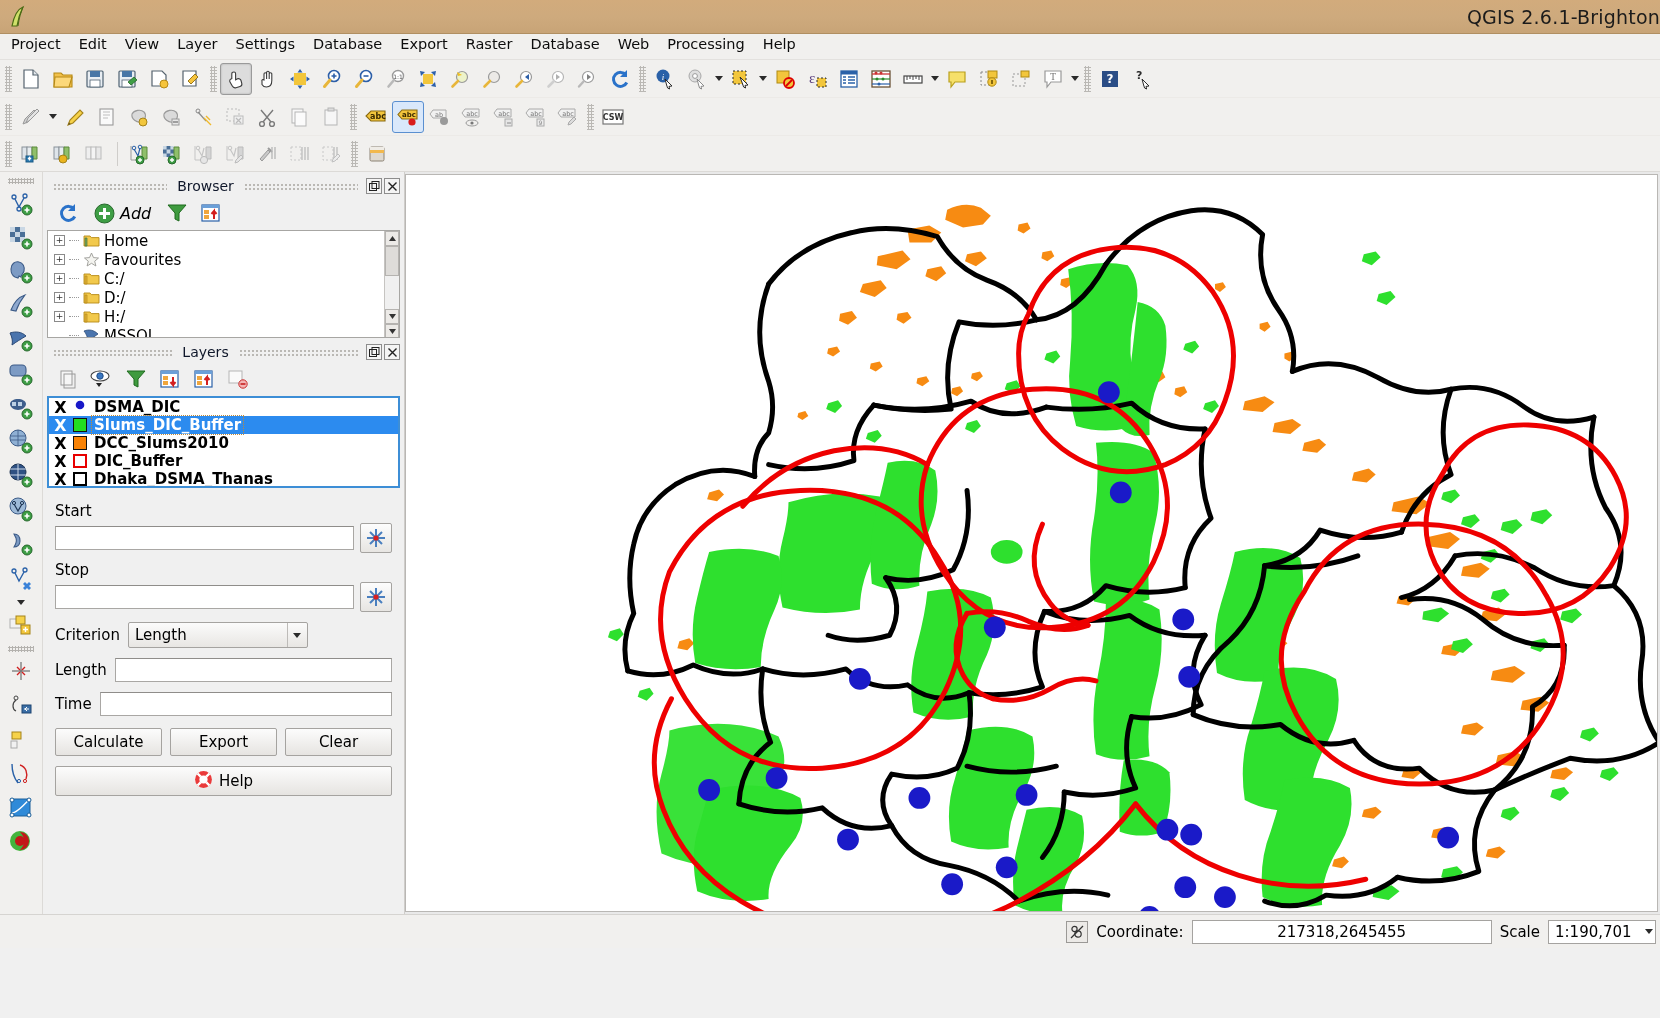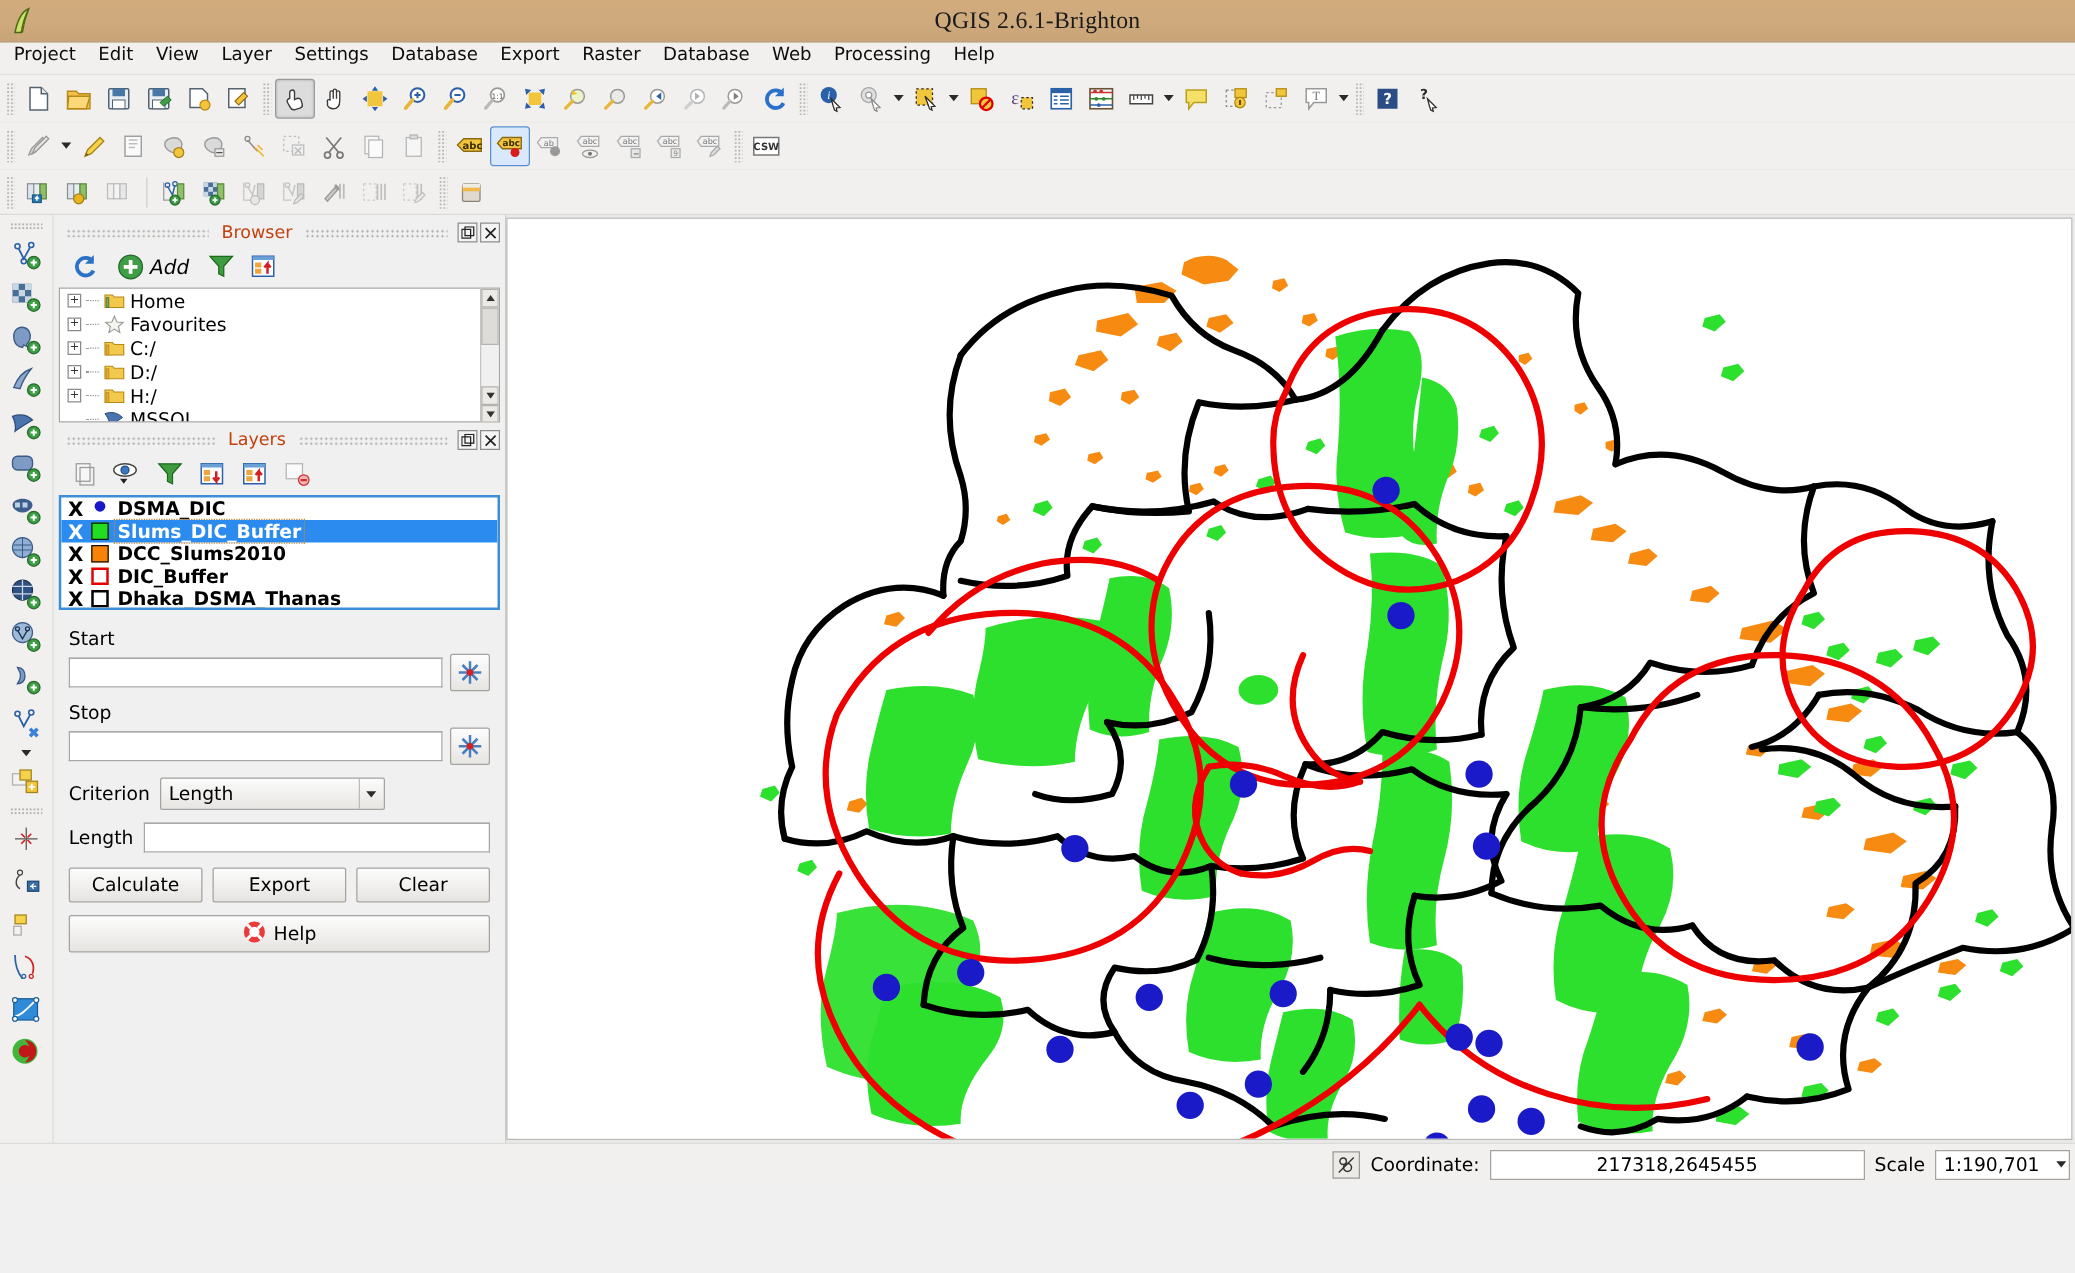--- a/index.html
+++ b/index.html
@@ -11,21 +11,21 @@
     color:#000;
     -webkit-font-smoothing: antialiased;
   }
 
   
   #titlebar {
     height: 34px;
     background: linear-gradient(to bottom,#d2ab7c 0%, #ceaa7d 50%, #c8a477 100%);
     border-bottom:1px solid #b08f62;
     position:relative;
-    display:flex; align-items:center; justify-content:center;font-family:Liberation Serif, serif;
+    display:flex; align-items:center; justify-content:flex-end;
   }
   #titlebar .title {
     font-size:19px; color:#1b1b1b; letter-spacing:.2px;
   }
   #titlebar .applogo {
     position:absolute; left:6px; top:4px; width:26px; height:26px;
   }
 
   
   #menubar {
@@ -76,21 +76,21 @@
   .lgrip { width:26px;height:6px;flex:none;margin:3px 0;
     background-image: radial-gradient(circle, #b4b2ae 1px, transparent 1.1px);
     background-size:3px 3px;}
 
   
   #panels { width:362px; background:#f0f0f0; display:flex; flex-direction:column;
             border-right:1px solid #cfcdca; padding:0 4px 4px 4px; }
 
   .panel-title {
     height:20px; display:flex; align-items:center; justify-content:center;
-    position:relative; font-size:14px; color:#c2410c; margin-top:4px;
+    position:relative; font-size:14px; color:#0f172a; margin-top:4px;
   }
   .panel-title .dots { flex:1; height:7px; margin:0 6px;
     background-image: radial-gradient(circle, #bab8b4 1px, transparent 1.1px);
     background-size:4px 4px; }
   .panel-title .ttl { padding:0 4px; white-space:nowrap; }
   .panel-btns { display:flex; gap:2px; align-items:center; margin-left:2px;}
   .pbtn { width:16px;height:16px; border:1px solid #8d8d8d; background:#f4f4f4; display:flex;align-items:center;justify-content:center;}
 
   .panel-toolbar { height:34px; display:flex; align-items:center; gap:4px; padding:0 6px; }
   .ptb { width:30px;height:28px; display:flex;align-items:center;justify-content:center;border:1px solid transparent;border-radius:3px;}
@@ -1086,20 +1086,24 @@
               <i></i>
             </span>
         </span>
       </div>
 
       <div class="frow">
         <span class="flab">Length</span>
         <input class="textinput" type="text" value="" style="">
       </div>
 
+      <div class="frow">
+        <span class="flab">Time</span>
+        <input class="textinput" type="text" value="" style="">
+      </div>
 
       <div class="btnrow">
         <div class="pbutton">Calculate</div>
         <div class="pbutton">Export</div>
         <div class="pbutton">Clear</div>
       </div>
 
       <div class="helpbtn">
         <span>
           <svg width="19" height="19" viewBox="0 0 19 19">

